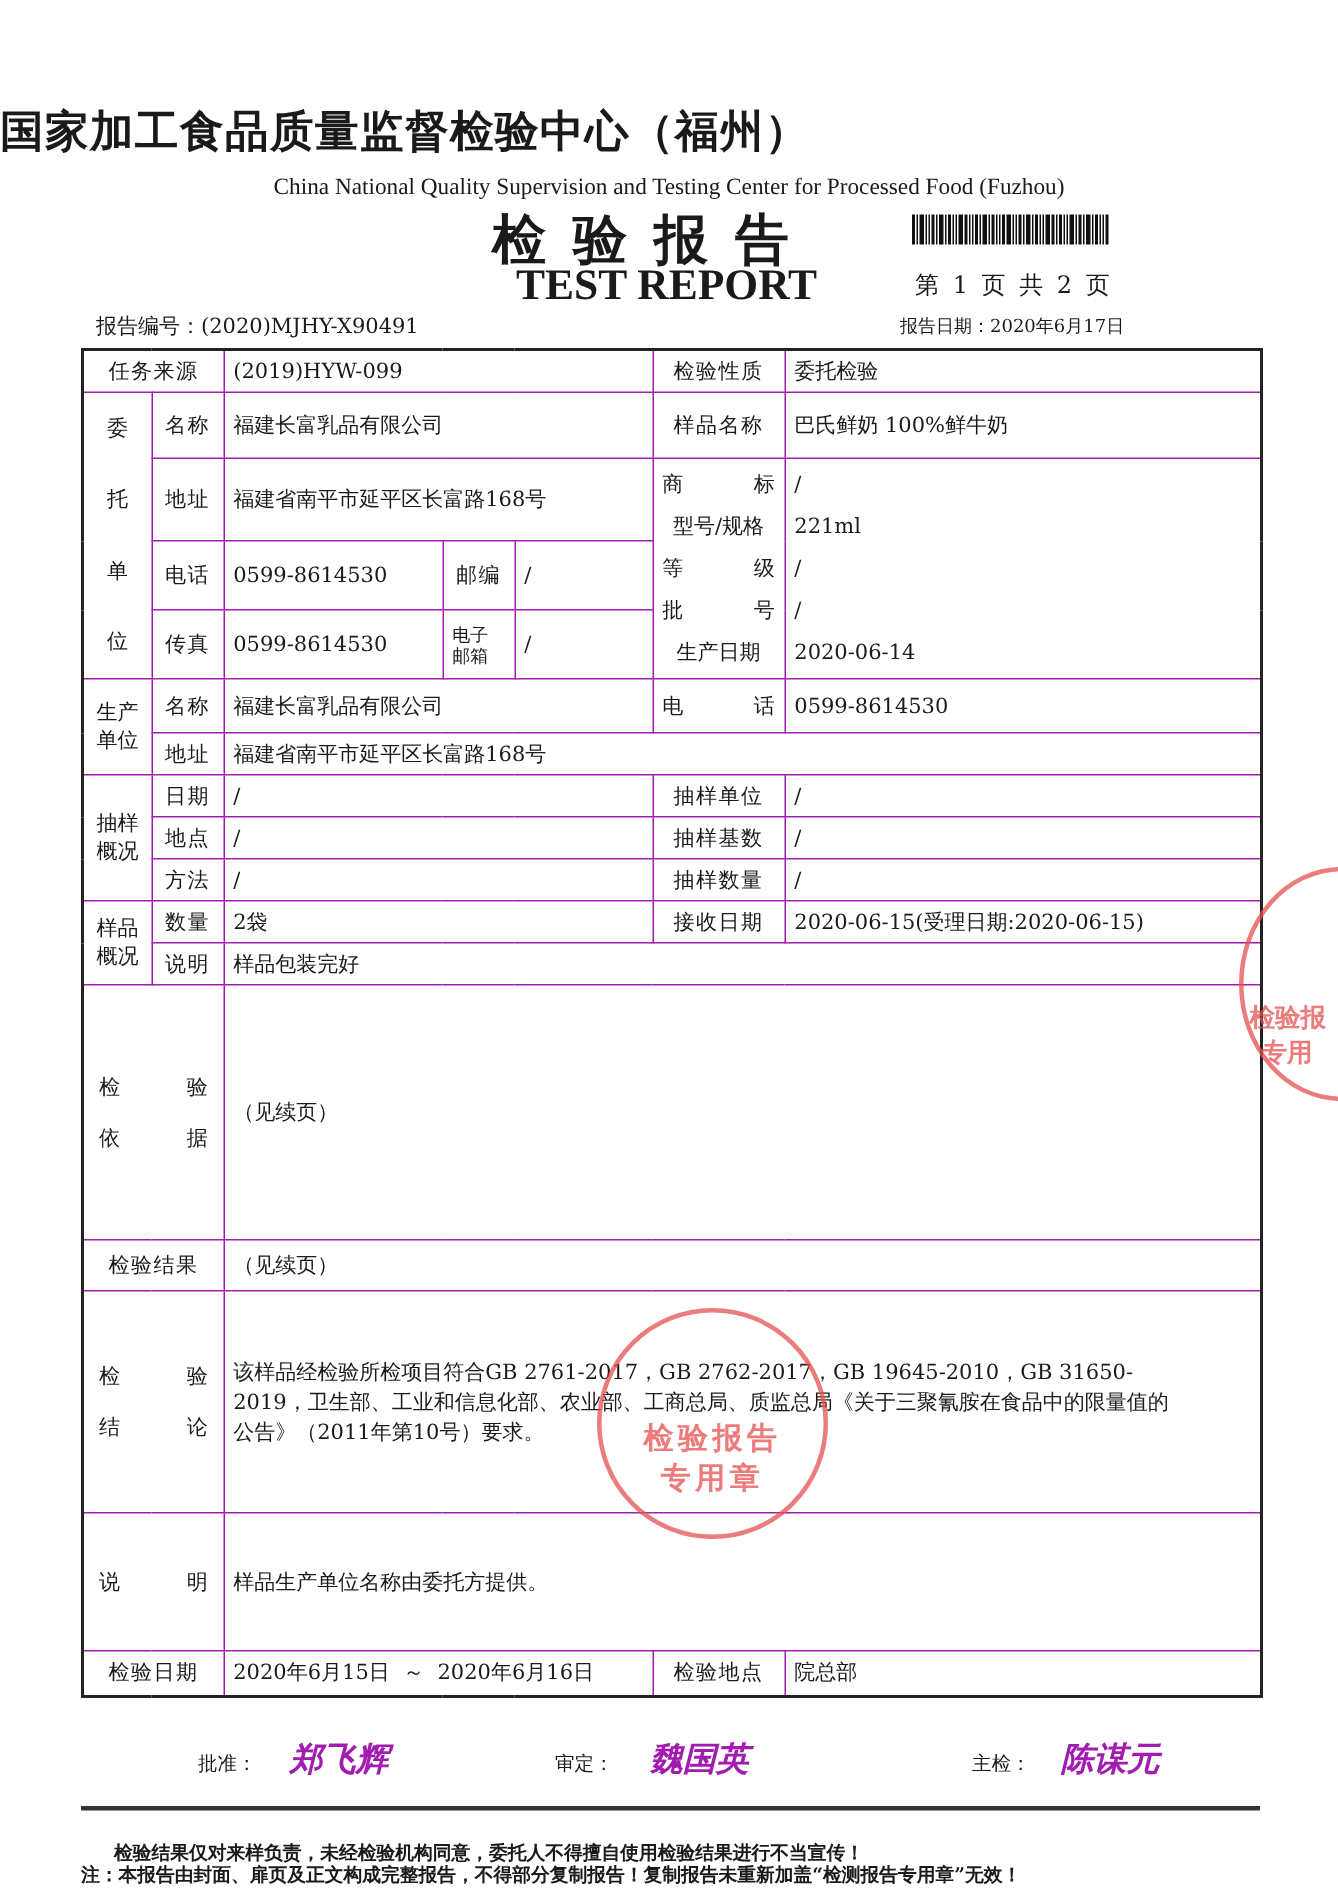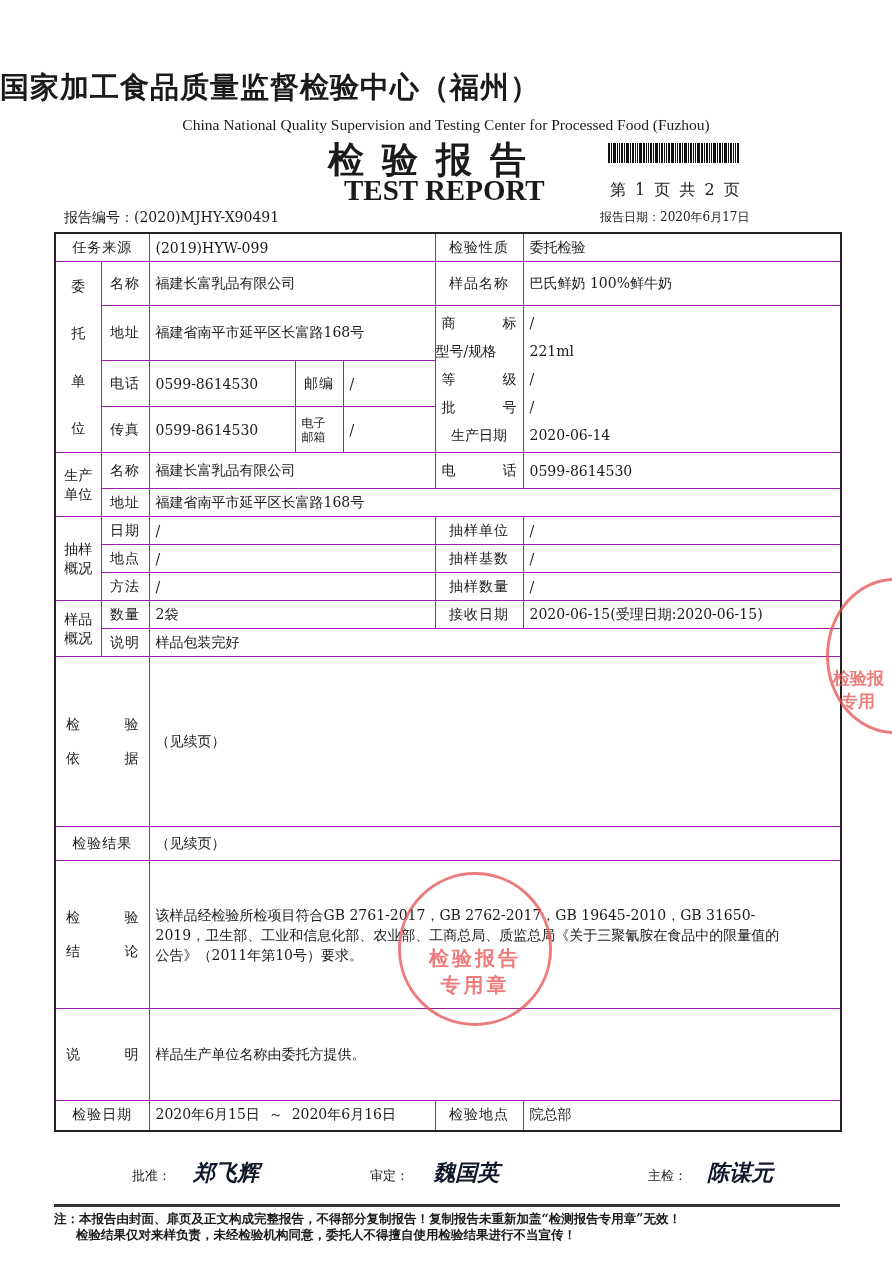--- a/index.html
+++ b/index.html
@@ -27,23 +27,23 @@
     table.main td { border: 1px solid #a21caf; padding: 0 6px; vertical-align: middle; height: 27px; }
     td.lbl { text-align: center; letter-spacing: 1px; }
     td.grp { text-align: center; line-height: 1.3; }
     .vert { display: flex; flex-direction: column; justify-content: space-around; align-items: center; height: 100%; }
     .spread { display: flex; justify-content: space-between; padding: 0 6px; }
     .stack { display: flex; flex-direction: column; }
     .stack > div { height: 28px; line-height: 28px; }
     .small2 { font-size: 12px; line-height: 14px; }
 
     .sig-row { top: 1158px; font-size: 13px; }
-    .sig { font-family: "DejaVu Serif", serif; font-style: italic; font-size: 22px; font-weight: bold; color: #0f172a; }
+    .sig { font-family: "DejaVu Serif", serif; font-style: italic; font-size: 22px; font-weight: bold; color: #a21caf; }
     .hr { left: 54px; width: 786px; top: 1204px; height: 3px; background: #333; }
-    .note { left: 54px; top: 1211px; font-size: 12.5px; font-weight: bold; line-height: 16px; }
+    .note { left: 54px; top: 1242px; font-size: 12.5px; font-weight: bold; line-height: 16px; }
     .note2 { left: 76px; top: 1227px; font-size: 12.5px; font-weight: bold; }
 
     .stamp {
       position: absolute; border: 3px solid rgba(230,80,80,0.75); border-radius: 50%;
       color: rgba(230,80,80,0.75); text-align: center; font-weight: bold;
     }
   </style>
 </head>
 <body>
 
@@ -149,21 +149,21 @@
 
   <tr style="height:50px">
     <td class="lbl">地址</td>
     <td colspan="3">福建省南平市延平区长富路168号</td>
     <td rowspan="3" style="padding:0">
       <div class="stack">
         <div class="spread">
               <span>商</span>
               <span>标</span>
             </div>
-        <div style="text-align:left">型号/规格</div>
+        <div style="text-align:center">型号/规格</div>
         <div class="spread">
               <span>等</span>
               <span>级</span>
             </div>
         <div class="spread">
               <span>批</span>
               <span>号</span>
             </div>
         <div style="text-align:center">生产日期</div>
       </div>

